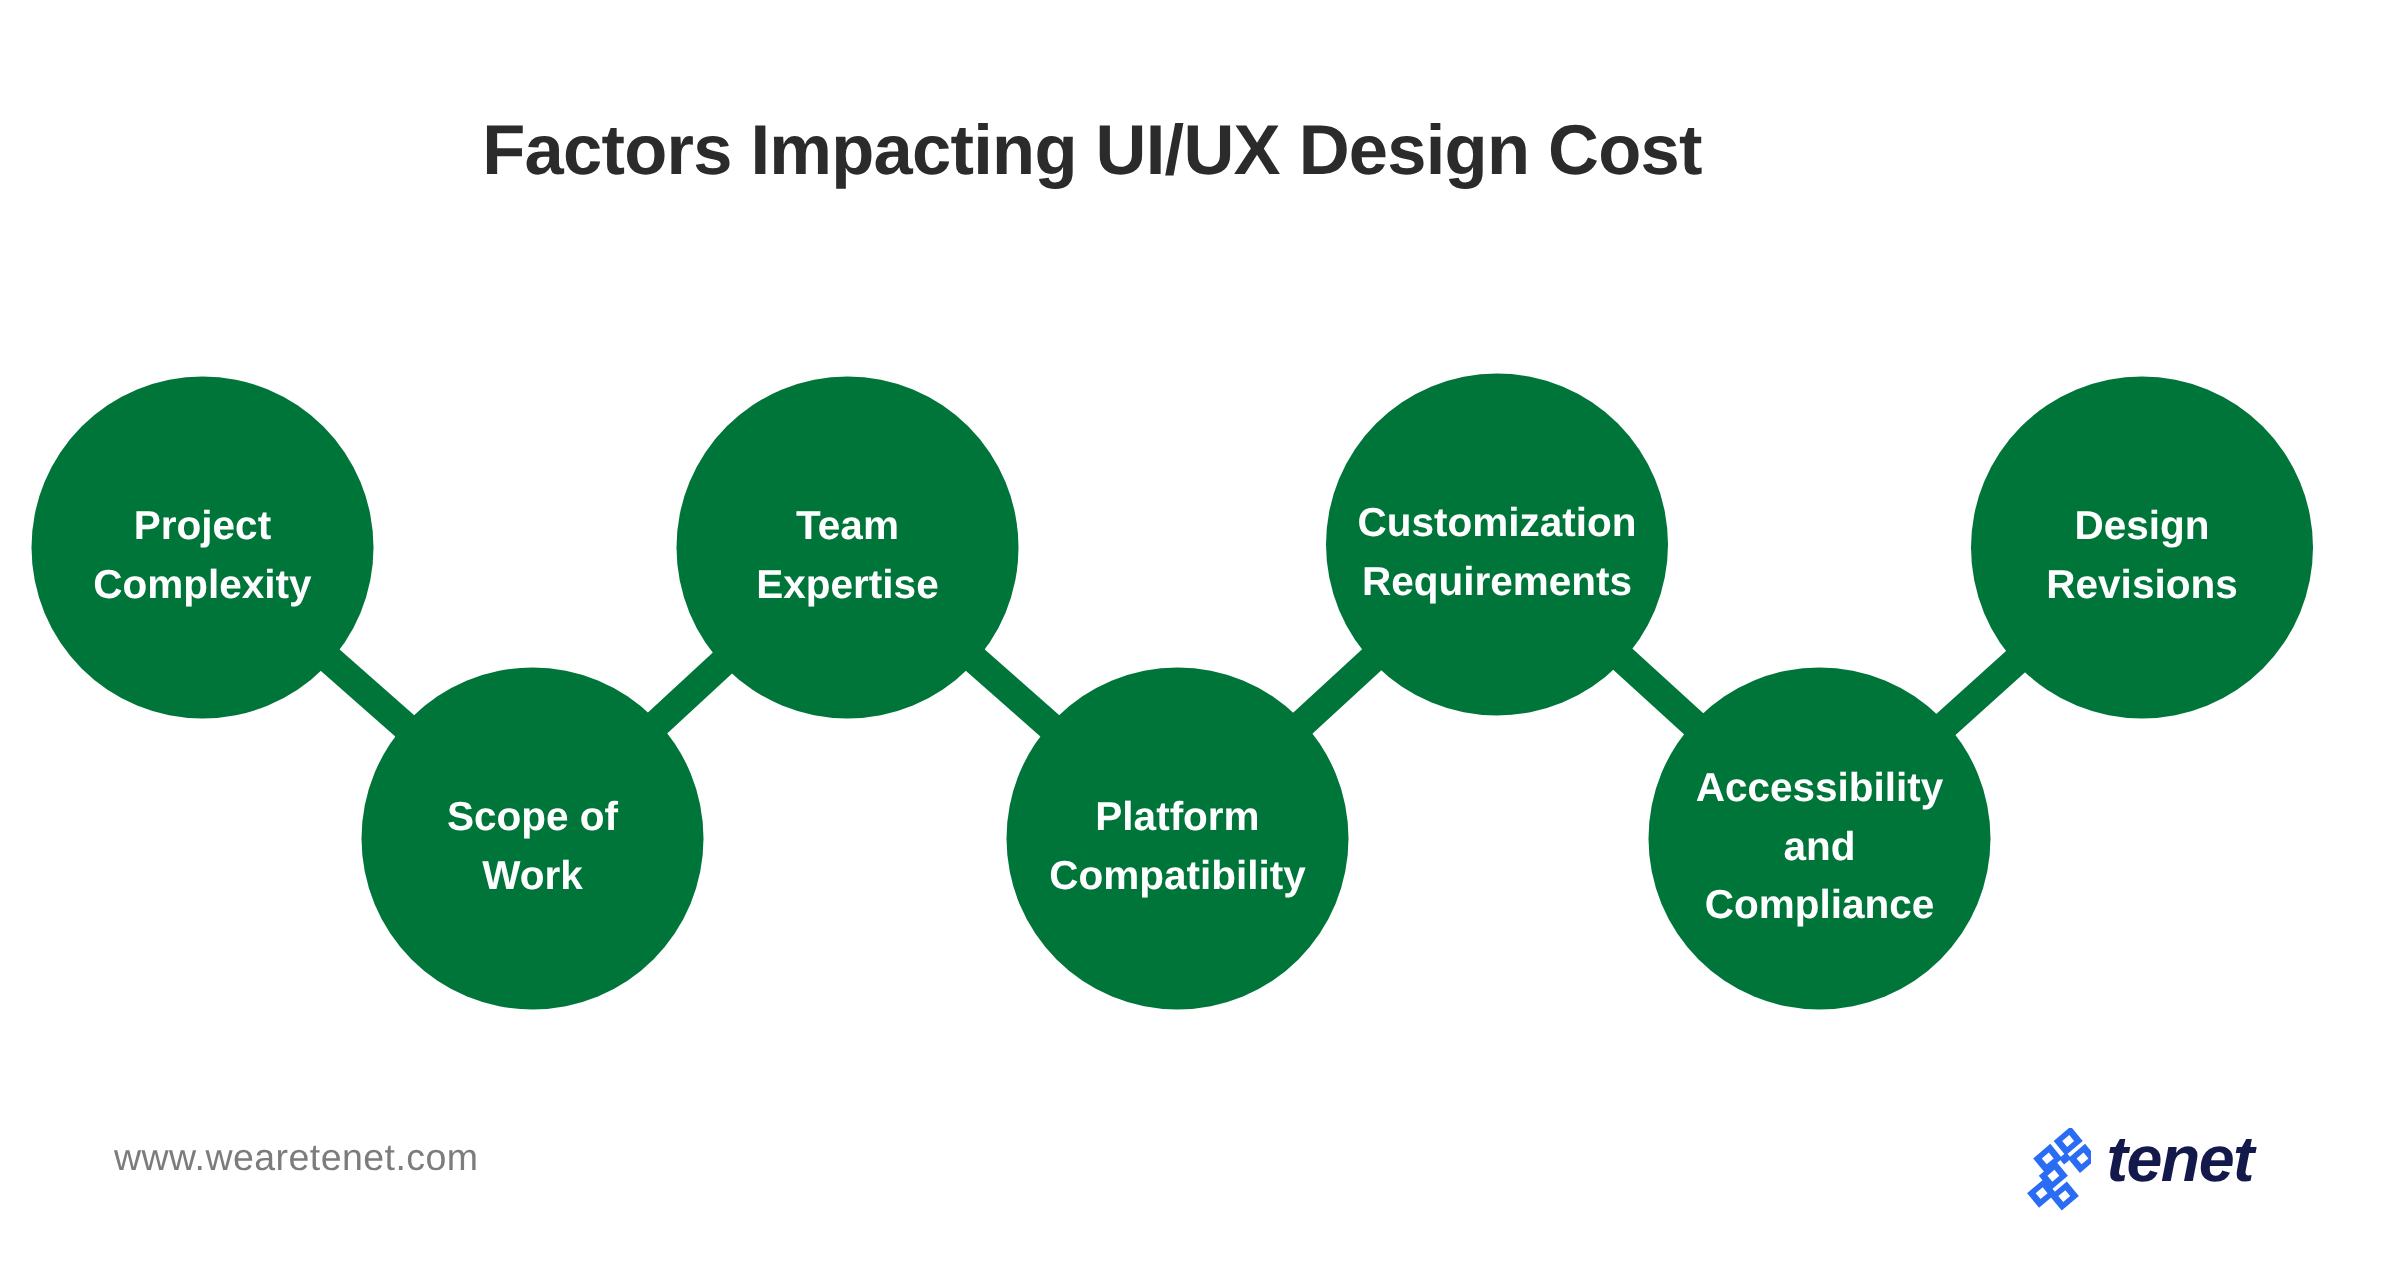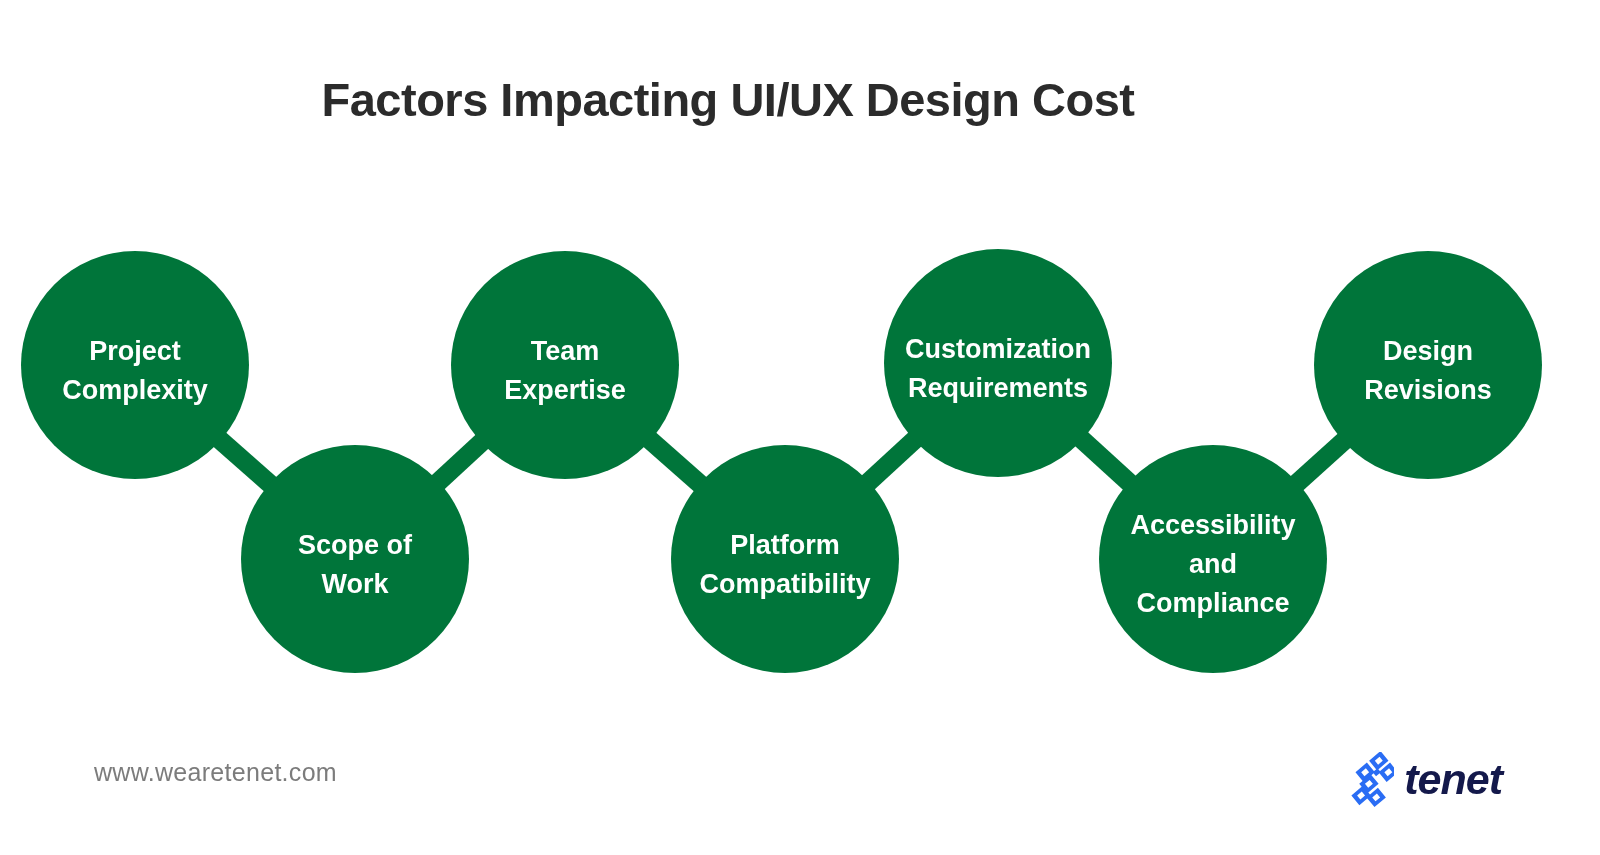--- a/index.html
+++ b/index.html
@@ -39,28 +39,27 @@
     fill: #ffffff;
     text-anchor: middle;
   }
   .footer-url {
     position: absolute;
     left: 76px;
     top: 758px;
     font-size: 25px;
     color: #7c7c7c;
     letter-spacing: 0.3px;
-    margin-left: 18px;
   }
   .logo {
     position: absolute;
     right: 66px;
     top: 752px;
     display: flex;
-    align-items: center;
+    align-items: flex-start;
     gap: 10px;
   }
   .logo-text {
     font-size: 43px;
     font-weight: 700;
     font-style: italic;
     color: #14194b;
     letter-spacing: -1px;
     line-height: 1;
     padding-bottom: 6px;

